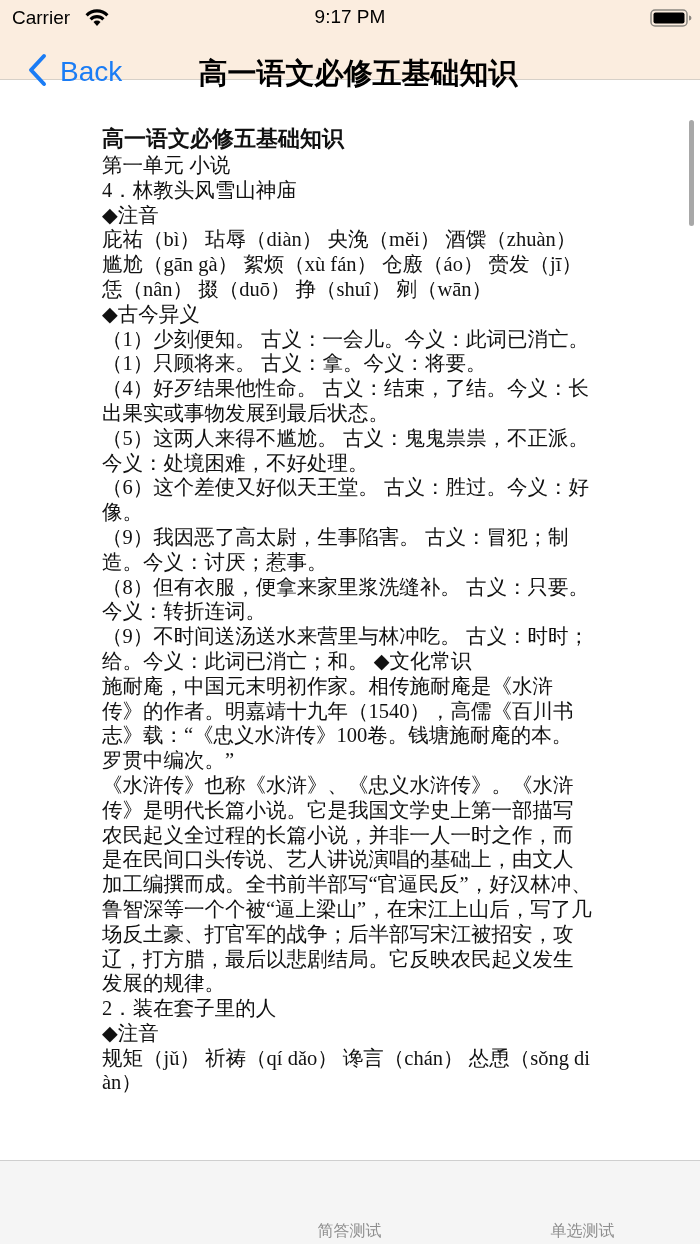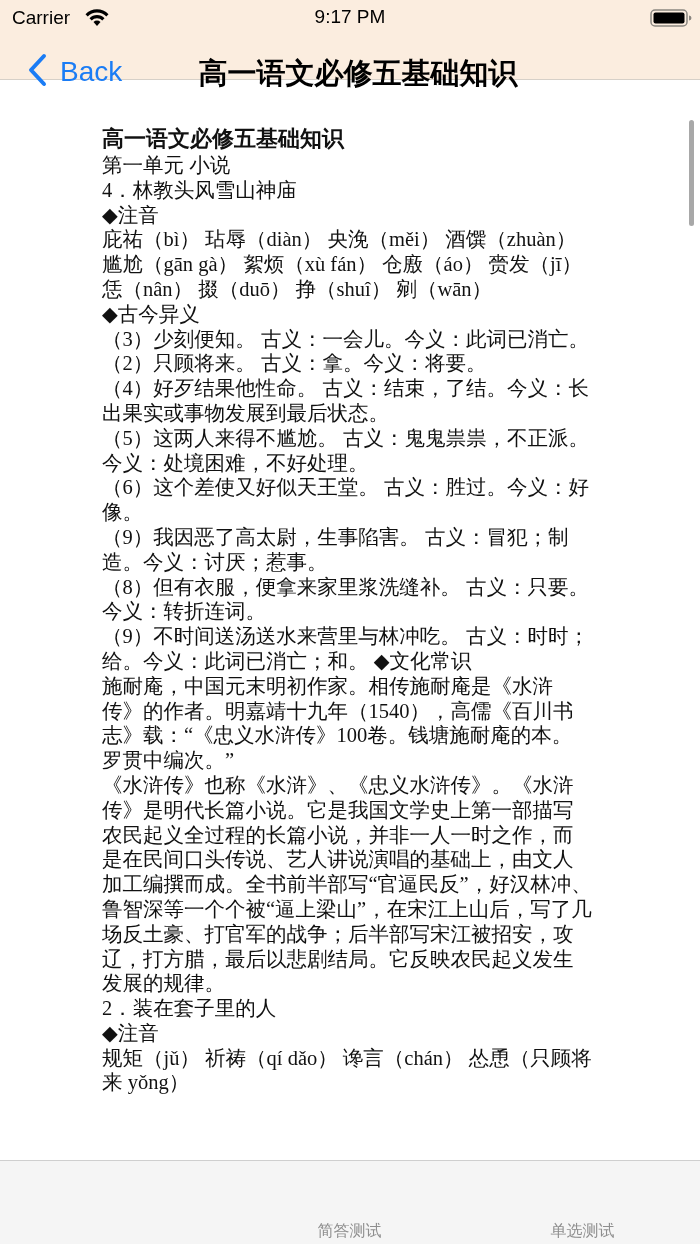--- a/index.html
+++ b/index.html
@@ -109,33 +109,33 @@
 </div>
 
 <div class="content">
   <div class="doc">
     <p class="doc-title">高一语文必修五基础知识</p>
     <p>第一单元 小说</p>
     <p>4．林教头风雪山神庙</p>
     <p>◆注音</p>
     <p>庇祐（bì） 玷辱（diàn） 央浼（měi） 酒馔（zhuàn） 尴尬（gān gà） 絮烦（xù fán） 仓廒（áo） 赍发（jī） 恁（nân） 掇（duō） 挣（shuî） 剜（wān）</p>
     <p>◆古今异义</p>
-    <p>（3）少刻便知。 古义：一会儿。今义：此词已消亡。</p>
-    <p>（2）只顾将来。 古义：拿。今义：将要。</p>
+    <p>（1）少刻便知。 古义：一会儿。今义：此词已消亡。</p>
+    <p>（1）只顾将来。 古义：拿。今义：将要。</p>
     <p>（4）好歹结果他性命。 古义：结束，了结。今义：长出果实或事物发展到最后状态。</p>
     <p>（5）这两人来得不尴尬。 古义：鬼鬼祟祟，不正派。今义：处境困难，不好处理。</p>
     <p>（6）这个差使又好似天王堂。 古义：胜过。今义：好像。</p>
     <p>（9）我因恶了高太尉，生事陷害。 古义：冒犯；制造。今义：讨厌；惹事。</p>
     <p>（8）但有衣服，便拿来家里浆洗缝补。 古义：只要。今义：转折连词。</p>
     <p>（9）不时间送汤送水来营里与林冲吃。 古义：时时；给。今义：此词已消亡；和。 ◆文化常识</p>
     <p>施耐庵，中国元末明初作家。相传施耐庵是《水浒传》的作者。明嘉靖十九年（1540），高儒《百川书志》载：“《忠义水浒传》100卷。钱塘施耐庵的本。罗贯中编次。”</p>
     <p>《水浒传》也称《水浒》、《忠义水浒传》。《水浒传》是明代长篇小说。它是我国文学史上第一部描写农民起义全过程的长篇小说，并非一人一时之作，而是在民间口头传说、艺人讲说演唱的基础上，由文人加工编撰而成。全书前半部写“官逼民反”，好汉林冲、鲁智深等一个个被“逼上梁山”，在宋江上山后，写了几场反土豪、打官军的战争；后半部写宋江被招安，攻辽，打方腊，最后以悲剧结局。它反映农民起义发生发展的规律。</p>
     <p>2．装在套子里的人</p>
     <p>◆注音</p>
-    <p>规矩（jǔ） 祈祷（qí dǎo） 谗言（chán） 怂恿（只顾将来 yǒng）</p>
+    <p>规矩（jǔ） 祈祷（qí dǎo） 谗言（chán） 怂恿（sǒng diàn）</p>
   </div>
 </div>
 
 <div class="scrollbar"></div>
 
 <div class="tab-bar">
   <div class="tab active" style="left:0;margin-top:28px;">笔记总结</div>
   <div class="tab" style="left:233px;">简答测试</div>
   <div class="tab" style="left:466px;">单选测试</div>
 </div>

